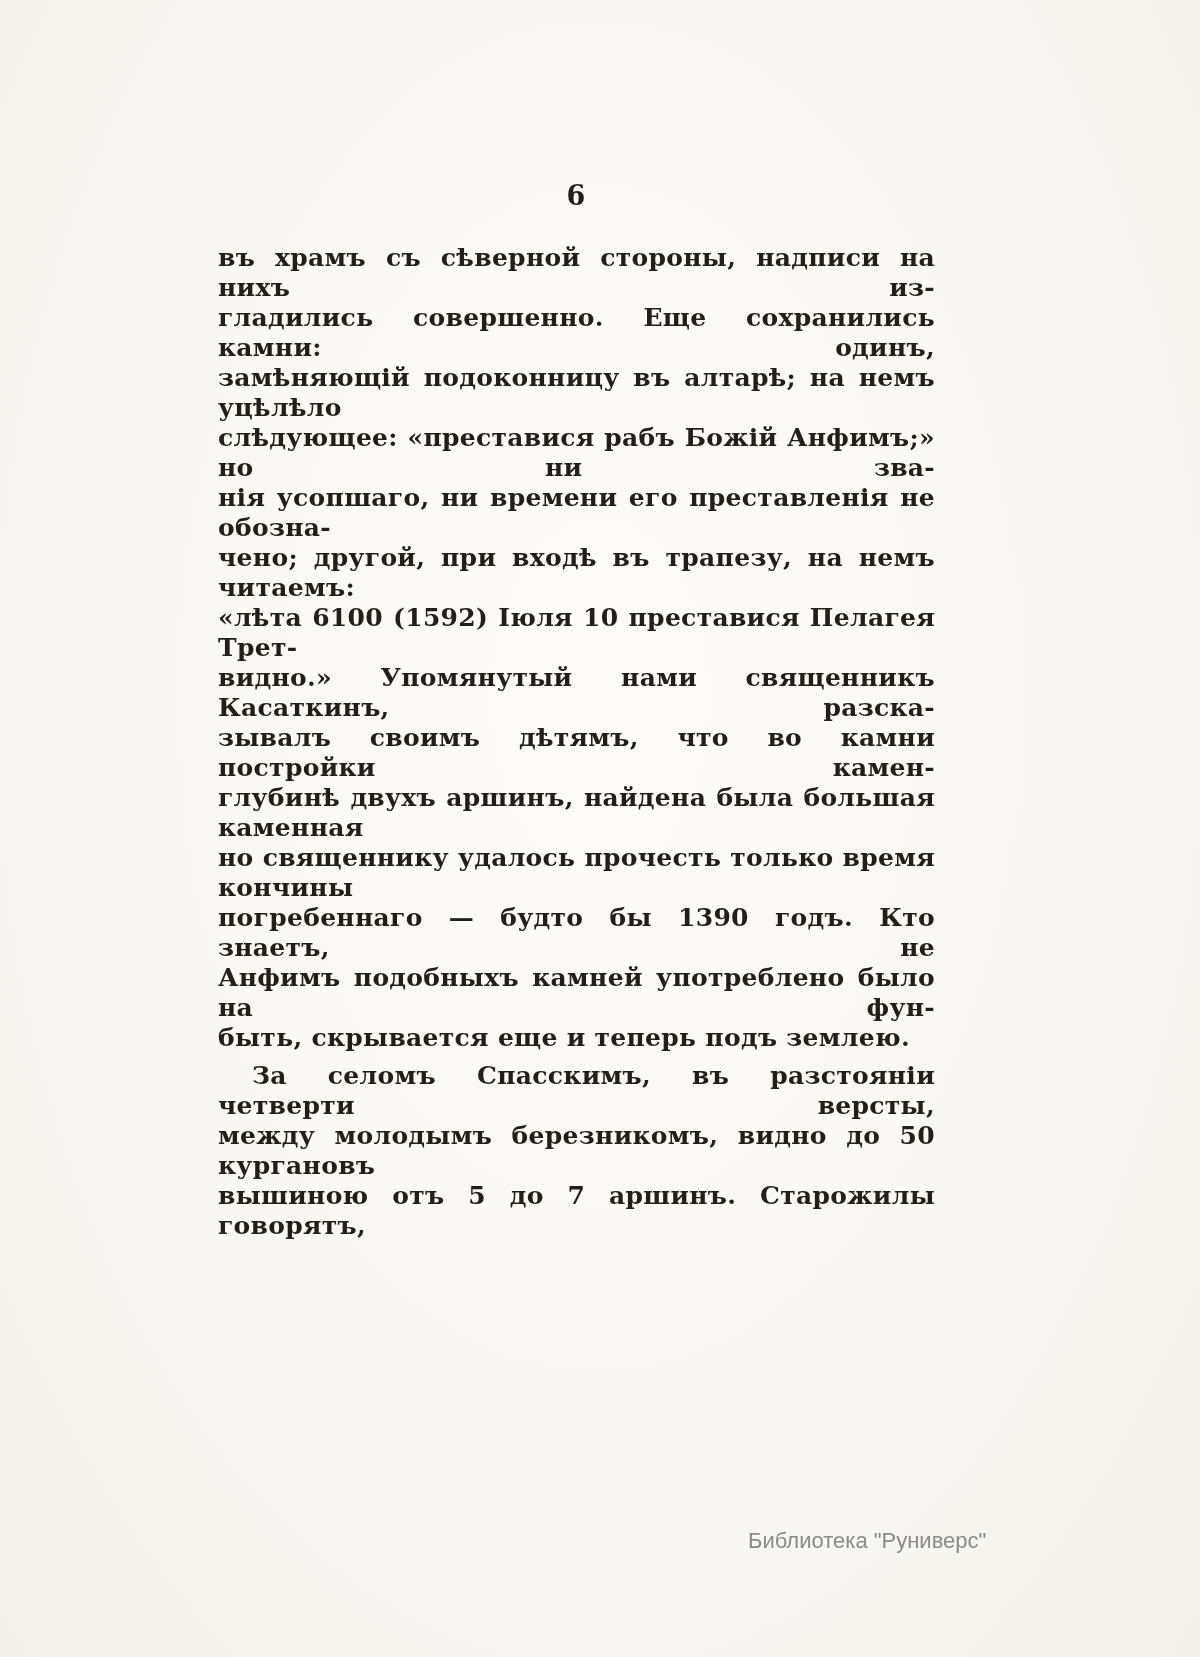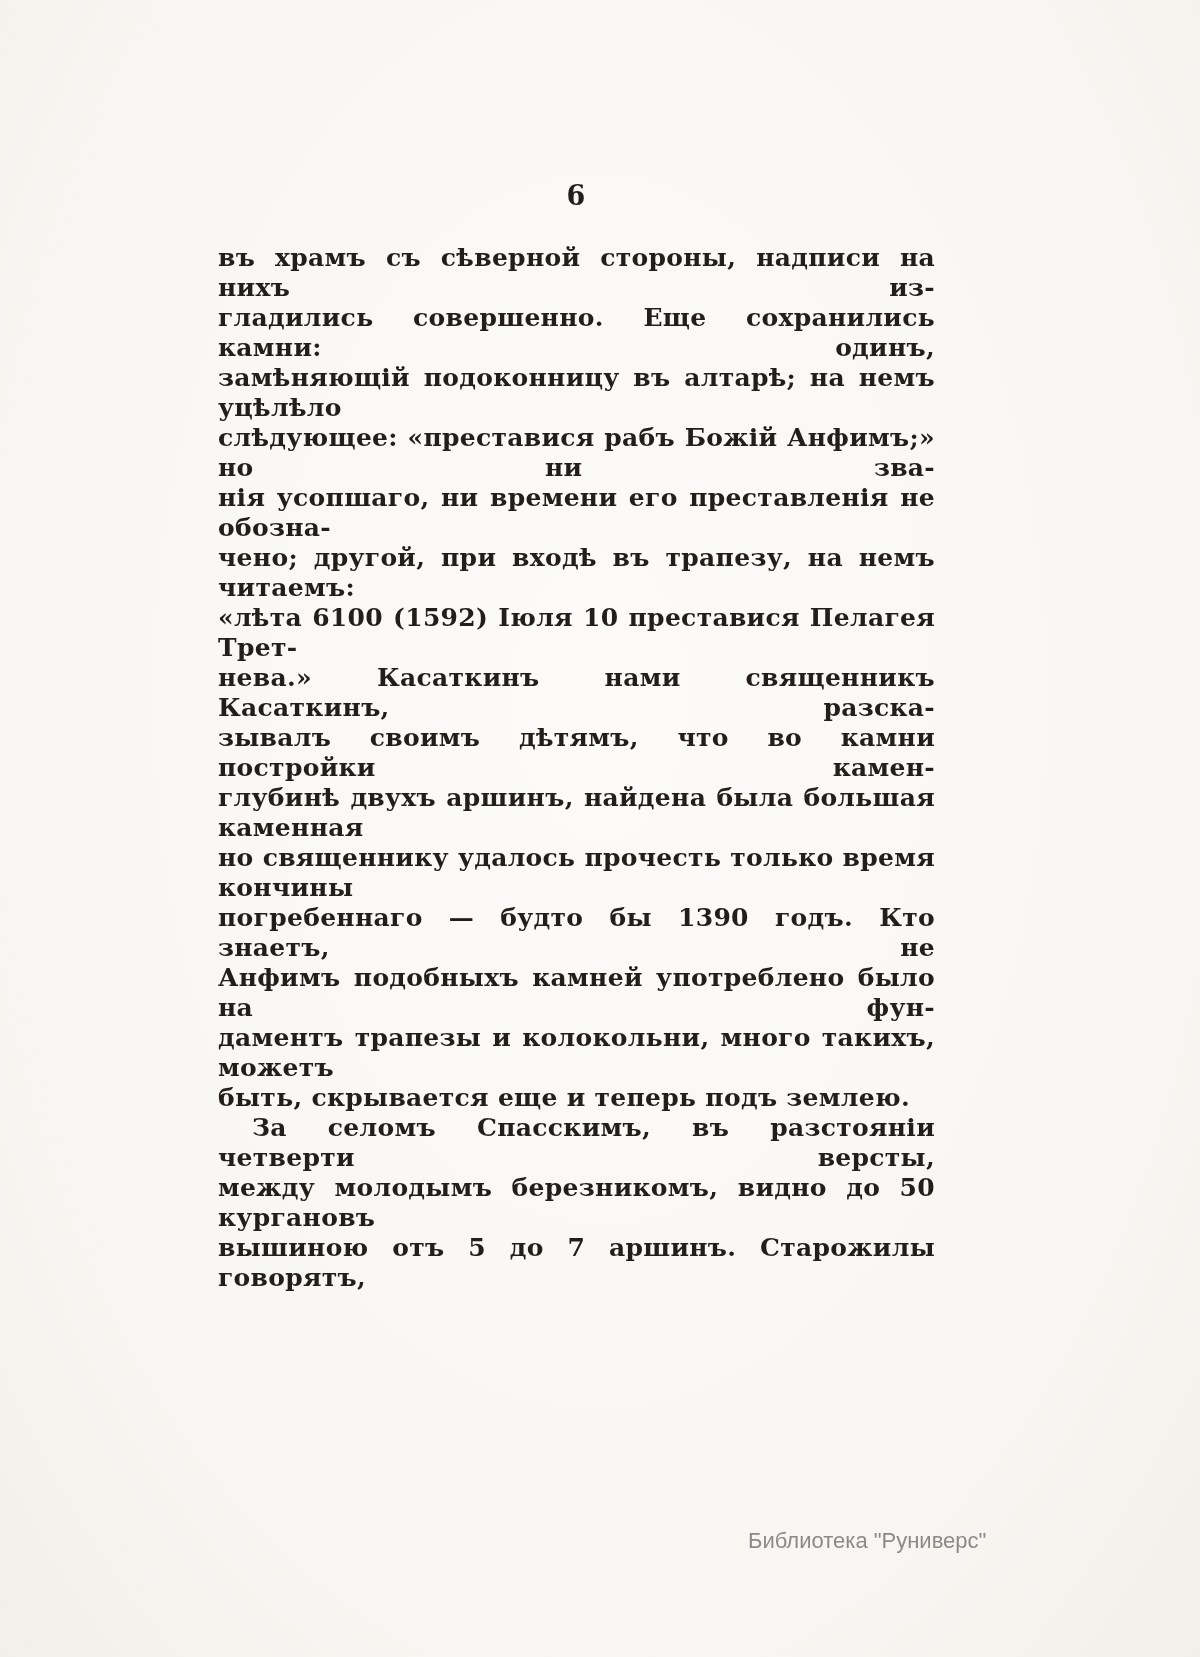--- a/index.html
+++ b/index.html
@@ -39,20 +39,21 @@
     line-height: 30px;
     text-align: justify;
     text-align-last: justify;
     white-space: normal;
   }
   .line.lastline {
     text-align-last: left;
   }
   .line.indent {
     text-indent: 34px;
+    margin-top: 8px;
   }
   .watermark {
     position: absolute;
     left: 748px;
     top: 1528px;
     width: 300px;
     font-family: "Liberation Sans", "DejaVu Sans", sans-serif;
     font-size: 22px;
     color: #8a8a8a;
     text-align: left;
@@ -64,26 +65,25 @@
 <div class="page-number">6</div>
 
 <div class="text-block">
     <div class="line"><span>въ храмъ съ сѣверной стороны, надписи на нихъ из-</span></div>
     <div class="line"><span>гладились совершенно. Еще сохранились камни: одинъ,</span></div>
     <div class="line"><span>замѣняющій подоконницу въ алтарѣ; на немъ уцѣлѣло</span></div>
     <div class="line"><span>слѣдующее: «преставися рабъ Божій Анфимъ;» но ни зва-</span></div>
     <div class="line"><span>нія усопшаго, ни времени его преставленія не обозна-</span></div>
     <div class="line"><span>чено; другой, при входѣ въ трапезу, на немъ читаемъ:</span></div>
     <div class="line"><span>«лѣта 6100 (1592) Іюля 10 преставися Пелагея Трет-</span></div>
-    <div class="line"><span>нева.» Касаткинъ нами священникъ Касаткинъ, разска-</span></div>
+    <div class="line"><span>видно.» Упомянутый нами священникъ Касаткинъ, разска-</span></div>
     <div class="line"><span>зывалъ своимъ дѣтямъ, что во камни постройки камен-</span></div>
     <div class="line"><span>глубинѣ двухъ аршинъ, найдена была большая каменная</span></div>
     <div class="line"><span>но священнику удалось прочесть только время кончины</span></div>
     <div class="line"><span>погребеннаго — будто бы 1390 годъ.  Кто знаетъ, не</span></div>
     <div class="line"><span>Анфимъ подобныхъ камней употреблено было на фун-</span></div>
-    <div class="line"><span>даментъ трапезы и колокольни, много такихъ, можетъ</span></div>
     <div class="line lastline"><span>быть, скрывается еще и теперь подъ землею.</span></div>
     <div class="line indent"><span>За селомъ Спасскимъ, въ разстояніи четверти версты,</span></div>
     <div class="line"><span>между молодымъ березникомъ, видно до 50 кургановъ</span></div>
     <div class="line"><span>вышиною отъ 5 до 7 аршинъ. Старожилы говорятъ,</span></div>
   </div>
 
 <div class="watermark">Библиотека "Руниверс"</div>
 
 </body></html>

